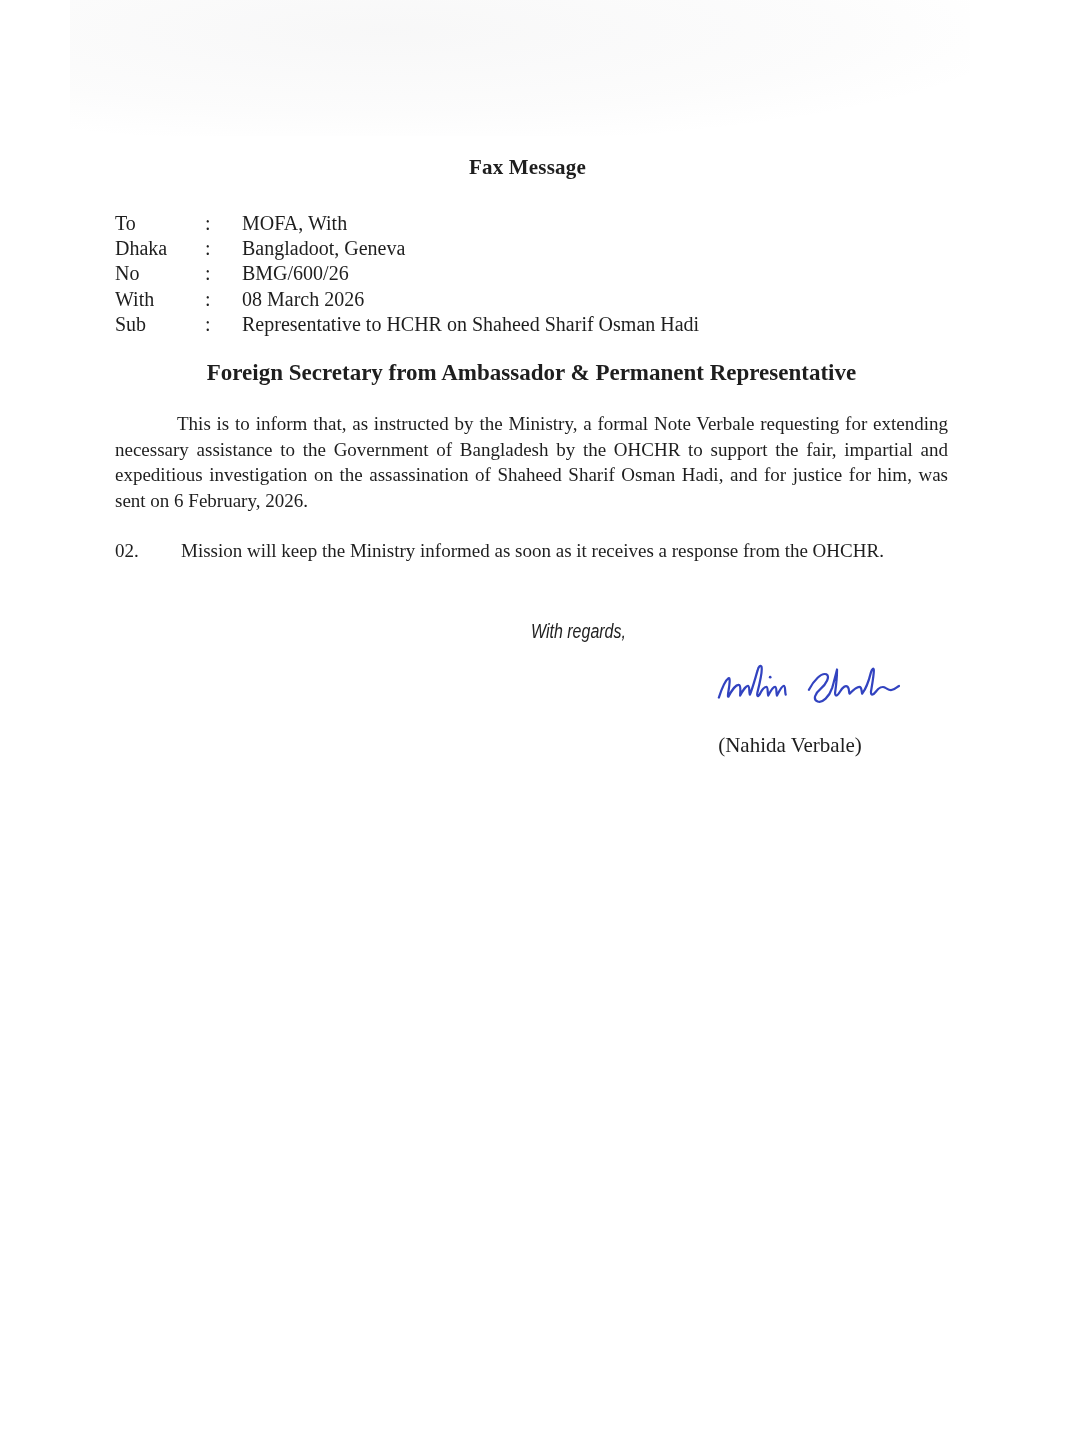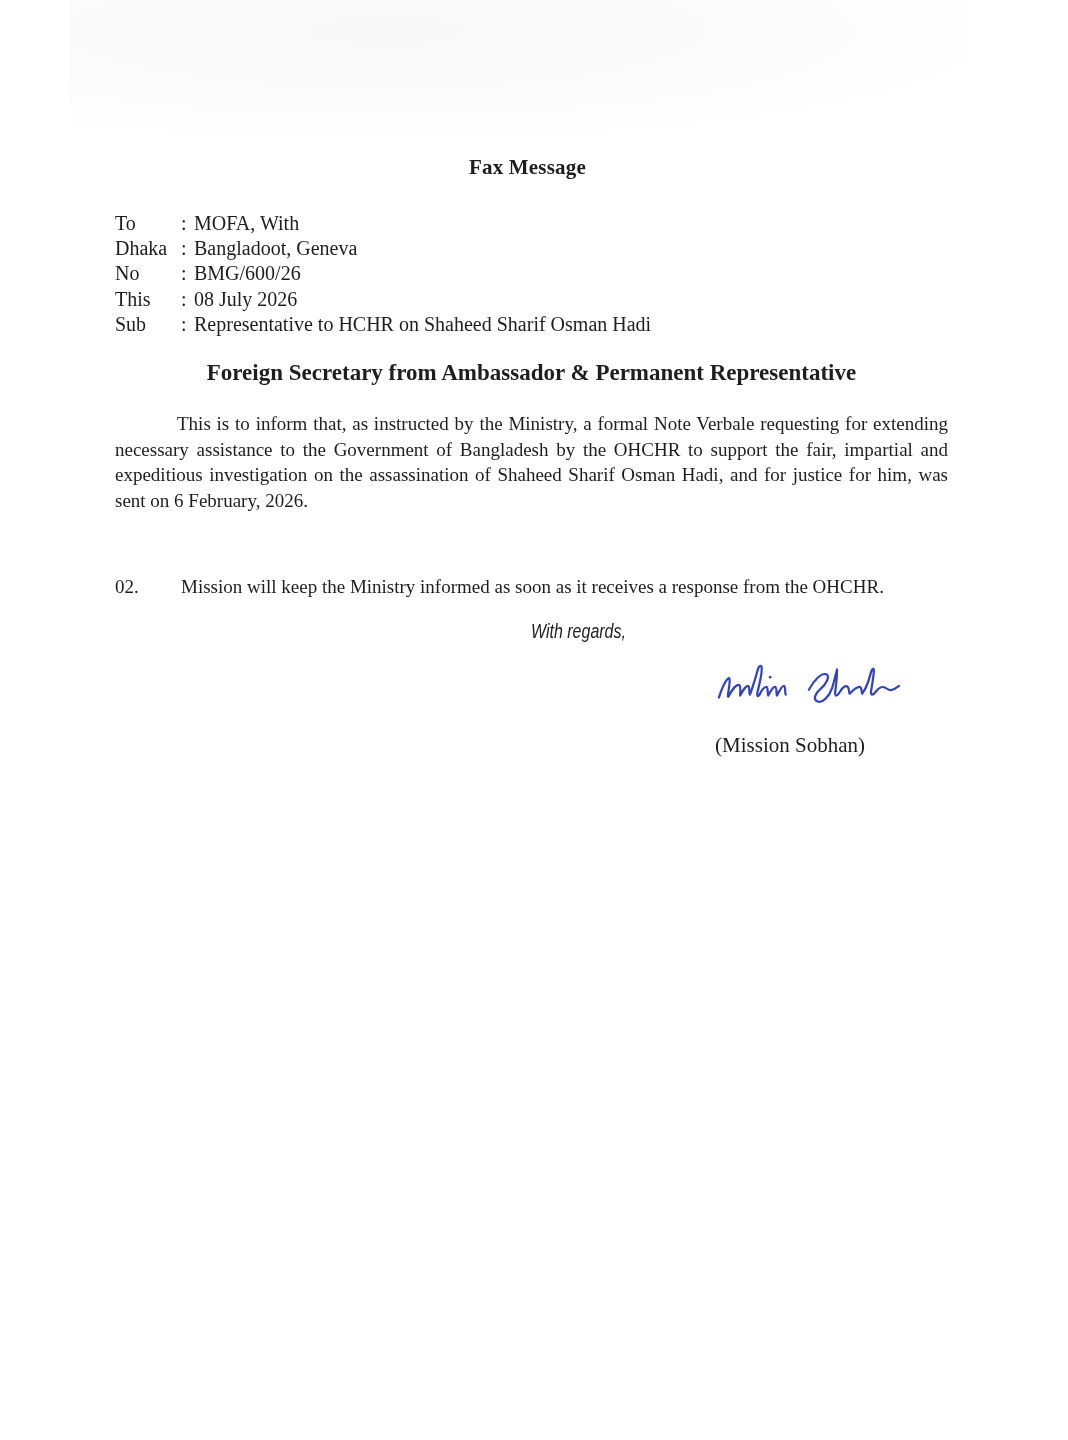--- a/index.html
+++ b/index.html
@@ -34,21 +34,21 @@
     line-height: 24px;
     letter-spacing: 0.2px;
   }
 
   .fields {
     position: absolute;
     top: 211px; left: 115px; width: 860px;
     font-size: 20px;
     line-height: 25.2px;
   }
-  .field-row { display: flex; }
+  .field-row { display: flex; gap: 24px; }
   .field-label { width: 66px; flex: 0 0 66px; }
   .field-colon { width: 13px; flex: 0 0 13px; }
   .field-value { white-space: nowrap; }
 
   .doc-heading {
     position: absolute;
     top: 361px; left: 115px; width: 833px;
     text-align: center;
     font-weight: bold;
     font-size: 23px;
@@ -57,21 +57,21 @@
 
   .para {
     position: absolute;
     left: 115px; width: 833px;
     font-size: 19px;
     line-height: 25.6px;
     text-align: justify;
     margin: 0;
   }
   .para-1 { top: 411px; text-indent: 62px; }
-  .para-2 { top: 538px; margin-top: 36px; }
+  .para-2 { top: 538px; }
   .para-num {
     display: inline-block;
     width: 66px;
     text-indent: 0;
   }
 
   .closing {
     position: absolute;
     top: 620px; left: 531px;
     font-family: "Liberation Sans", "DejaVu Sans", sans-serif;
@@ -118,23 +118,23 @@
       <span class="field-label">Dhaka</span>
         <span class="field-colon">:</span>
         <span class="field-value">Bangladoot, Geneva</span>
     </div>
     <div class="field-row">
       <span class="field-label">No</span>
         <span class="field-colon">:</span>
         <span class="field-value">BMG/600/26</span>
     </div>
     <div class="field-row">
-      <span class="field-label">This</span>
+      <span class="field-label">With</span>
         <span class="field-colon">:</span>
-        <span class="field-value">08 July 2026</span>
+        <span class="field-value">08 March 2026</span>
     </div>
     <div class="field-row">
       <span class="field-label">Sub</span>
         <span class="field-colon">:</span>
         <span class="field-value">Representative to HCHR on Shaheed Sharif Osman Hadi</span>
     </div>
   </div>
 
   <div class="doc-heading">Foreign Secretary from Ambassador &amp; Permanent Representative</div>
 
@@ -147,15 +147,15 @@
   <div class="signature" title="Nahida Sobhan">
     <svg viewBox="0 0 192 54" xmlns="http://www.w3.org/2000/svg">
       <g fill="none" stroke-width="2.3" stroke-linecap="round" stroke-linejoin="round" stroke="#3243c0">
         <path d="M5,41 C8,32 12,23 15,21 C17,20 16,28 15,34 C14.5,37 14,41 15,40 C18,34 23,27 26,28 C28,29 27,35 27,39 C29,35 33,29 35,29 C37,29 36,35 37,38 C39,34 42,23 45,13 C46,9 48,7 49,9 C50,12 47,27 45,35 C44,39 45,41 47,38 C49,34 52,30 54,30 C56,30 55,36 56,39 C58,35 61,30 63,30 C65,30 64,36 65,39 C67,35 70,29 72,29 C74,29 73,35 74,38"></path>
         <circle cx="58" cy="20" r="1.4" stroke="none" fill="#3243c0"></circle>
         <path d="M98,33 C103,23 111,15 116,17 C120,19 116,27 110,32 C104,37 102,43 107,45 C112,47 119,40 122,31 C124,24 126,16 127,12 C127,17 126,29 125,36 C125,40 127,40 130,35 C133,30 136,28 138,30 C140,32 139,36 140,37 C143,34 147,30 150,30 C153,30 152,35 153,37 C156,33 160,23 162,15 C163,11 165,10 165,13 C165,18 163,29 162,35 C162,39 164,39 167,35 C170,31 174,29 177,31 C179,32 181,34 184,33 C187,32 189,30 191,29"></path>
       </g>
     </svg>
   </div>
 
-  <div class="signed-name">(Mission Sobhan)</div>
+  <div class="signed-name">(Nahida Verbale)</div>
 
 </div>
 
 </body></html>

